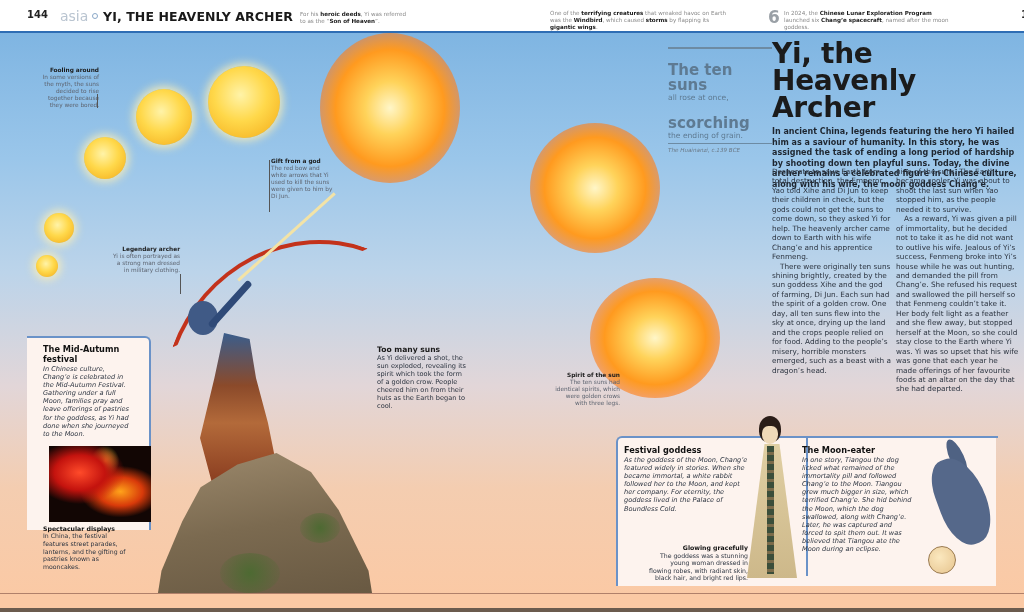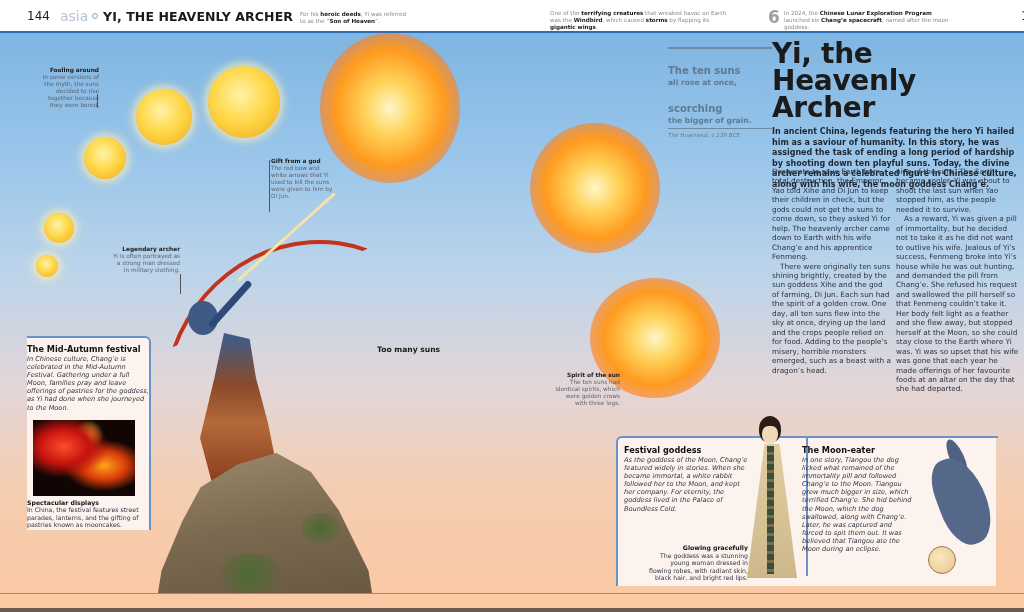--- a/index.html
+++ b/index.html
@@ -1,21 +1,21 @@
 <!DOCTYPE html>
 <html><head>
 <meta charset="utf-8">
 <style>
   * { box-sizing: border-box; margin: 0; padding: 0; }
   html, body { width: 1024px; height: 612px; overflow: hidden; background: #fff; }
   body { font-family: "DejaVu Sans", sans-serif; color: #222; position: relative; }
 
   
   .header { position: absolute; left: 0; top: 0; width: 1024px; height: 31px; background: #fff; }
-  .header .pgnum { position: absolute; top: 9px; font-weight: normal; font-size: 12px; color: #222; }
+  .header .pgnum { position: absolute; top: 9px; font-weight: bold; font-size: 10px; color: #222; }
   .header .pgnum.left { left: 27px; }
   .header .pgnum.right { left: 1021px; }
   .header .section { position: absolute; left: 60px; top: 8px; font-size: 14px; color: #b9c4d0; font-family: "DejaVu Sans", sans-serif; font-weight: normal; }
   .header .dot { position: absolute; left: 92px; top: 13px; width: 6px; height: 6px; border: 1.2px solid #8aa8c8; border-radius: 50%; }
   .header .runhead { position: absolute; left: 103px; top: 9px; font-size: 12.5px; font-weight: bold; color: #1a1a1a; letter-spacing: 0.1px; }
   .header .fact { position: absolute; font-size: 5.6px; line-height: 7px; color: #888; }
   .header .fact b { color: #1a1a1a; }
   .header .fact1 { left: 300px; top: 11px; width: 110px; }
   .header .fact2 { left: 550px; top: 10px; width: 185px; }
   .header .fact3 { left: 784px; top: 10px; width: 165px; padding-left: 0; }
@@ -40,42 +40,42 @@
 
   
   .ann { position: absolute; font-size: 5.8px; line-height: 7px; color: #5d6470; }
   .ann .t { display: block; font-weight: bold; color: #1a1a1a; }
   .ann.right { text-align: right; }
   .leader { position: absolute; background: #555; width: 0.8px; }
 
   
   .quote { position: absolute; left: 668px; top: 47px; width: 104px; color: #5e7a92; }
   .quote .rule { height: 1.5px; background: #6d8ba3; margin-bottom: 3px; }
-  .quote .big { font-size: 10px; font-weight: bold; line-height: 15px; display: block; margin-top: 14px; }
-  .quote .small { font-size: 7.6px; font-weight: bold; line-height: 9px; display: block; }
+  .quote .big { font-size: 15px; font-weight: bold; line-height: 15px; display: block; margin-top: 14px; }
+  .quote .small { font-size: 7.6px; font-weight: normal; line-height: 9px; display: block; }
   .quote .cite { font-size: 5.6px; font-style: italic; color: #6b7a88; display: block; padding-top: 3px; margin-top: 3px; border-top: 1.5px solid #6d8ba3; }
 
   
   .title { position: absolute; left: 772px; top: 40px; width: 250px; font-size: 28px; font-weight: bold; line-height: 27px; color: #1b1b1b; letter-spacing: -0.3px; }
   .intro { position: absolute; left: 772px; top: 96px; width: 248px; font-size: 8px; line-height: 10.5px; font-weight: bold; color: #1e2630; margin-top: 31px; }
 
   .body { position: absolute; top: 167px; font-size: 7.3px; line-height: 9.45px; color: #2c3440; }
   .body.c1 { left: 772px; width: 120px; }
   .body.c2 { left: 896px; width: 124px; }
   .body p { text-indent: 0; }
   .body p + p { text-indent: 8px; }
 
   
   .box { position: absolute; background: #fdf3ee; border-left: 2px solid #6a92c8; border-top: 2px solid #6a92c8; border-radius: 6px 0 0 0; }
   .box h4 { font-size: 8.2px; font-weight: bold; color: #111; margin-bottom: 1px; }
   .box p { font-size: 6.6px; line-height: 8.1px; color: #2c3440; font-style: italic; }
   .box .cap { font-size: 6.2px; line-height: 7.6px; color: #2c3440; }
   .box .cap b { color: #111; display: block; }
 
-  .midbox { left: 27px; top: 336px; width: 124px; height: 194px; padding: 6px 0; border-right: 2px solid #6a92c8; border-left: none; border-radius: 0 6px 0 0; }
+  .midbox { left: 27px; top: 336px; width: 124px; height: 194px; padding: 6px 16px; border-right: 2px solid #6a92c8; border-left: none; border-radius: 0 6px 0 0; }
   .lantern { width: 102px; height: 76px; margin: 8px 0 3px 6px; background:
      radial-gradient(ellipse at 30% 35%, #ff4b2a 0%, #c4130e 25%, rgba(0,0,0,0) 45%),
      radial-gradient(ellipse at 70% 60%, #ffa31a 0%, #d83a0a 22%, rgba(0,0,0,0) 40%),
      radial-gradient(ellipse at 55% 20%, #ffcf3a 0%, rgba(0,0,0,0) 18%),
      #120604; }
 
   .moonbox { left: 616px; top: 436px; width: 380px; height: 150px; border-right: none; }
   .moonbox .left { position: absolute; left: 6px; top: 7px; width: 125px; }
   .moonbox .glow { position: absolute; left: 30px; top: 106px; width: 100px; text-align: right; }
   .moonbox .divider { position: absolute; left: 188px; top: 0; width: 2px; height: 138px; background: #6a92c8; }
@@ -164,33 +164,34 @@
 <div class="leader" style="left:269px;top:160px;height:52px;"></div>
 
 <div class="ann right" style="left:110px;top:246px;width:70px;">
   <span class="t">Legendary archer</span>
   <span>Yi is often portrayed as a strong man dressed in military clothing.</span>
 </div>
 <div class="leader" style="left:180px;top:274px;height:20px;"></div>
 
 <div class="ann" style="left:377px;top:346px;width:92px;font-size:6.6px;line-height:8px;color:#2c3440;">
   <span class="t" style="font-size:7.6px;">Too many suns</span>
+  <span>As Yi delivered a shot, the sun exploded, revealing its spirit which took the form of a golden crow. People cheered him on from their huts as the Earth began to cool.</span>
 </div>
 
 <div class="ann right" style="left:552px;top:372px;width:68px;">
   <span class="t">Spirit of the sun</span>
   <span>The ten suns had identical spirits, which were golden crows with three legs.</span>
 </div>
 
 <div class="quote">
   <div class="rule"></div>
   <span class="big">The ten suns</span>
   <span class="small">all rose at once,</span>
   <span class="big">scorching</span>
-  <span class="small">the bigger of grain.</span>
+  <span class="small">the ending of grain.</span>
   <span class="cite">The Huainanzi, c.139 BCE</span>
 </div>
 
 <h1 class="title">Yi, the Heavenly Archer</h1>
 <p class="intro">In ancient China, legends featuring the hero Yi hailed him as a saviour of humanity. In this story, he was assigned the task of ending a long period of hardship by shooting down ten playful suns. Today, the divine archer remains a celebrated figure in Chinese culture, along with his wife, the moon goddess Chang’e.</p>
 
 <div class="body c1">
   <p>Desperate to save Earth from total destruction, the Emperor Yao told Xihe and Di Jun to keep their children in check, but the gods could not get the suns to come down, so they asked Yi for help. The heavenly archer came down to Earth with his wife Chang’e and his apprentice Fenmeng.</p>
   <p>There were originally ten suns shining brightly, created by the sun goddess Xihe and the god of farming, Di Jun. Each sun had the spirit of a golden crow. One day, all ten suns flew into the sky at once, drying up the land and the crops people relied on for food. Adding to the people’s misery, horrible monsters emerged, such as a beast with a dragon’s head.</p>
 </div>

